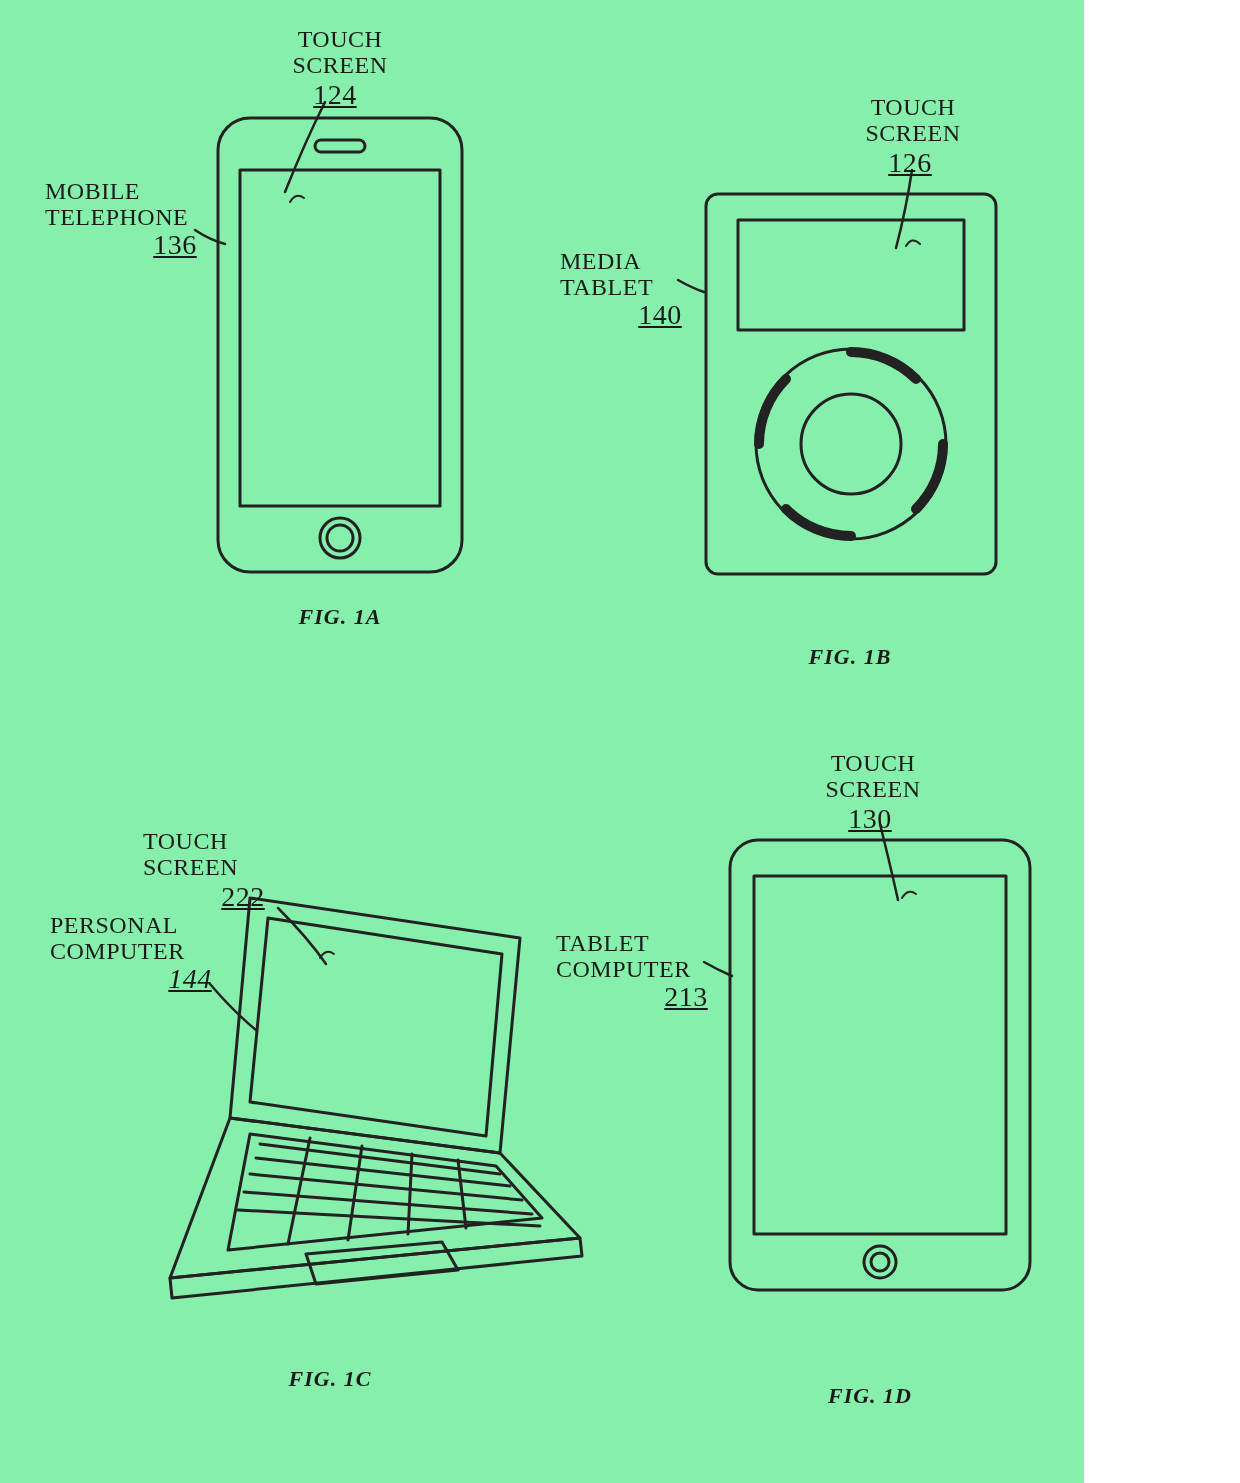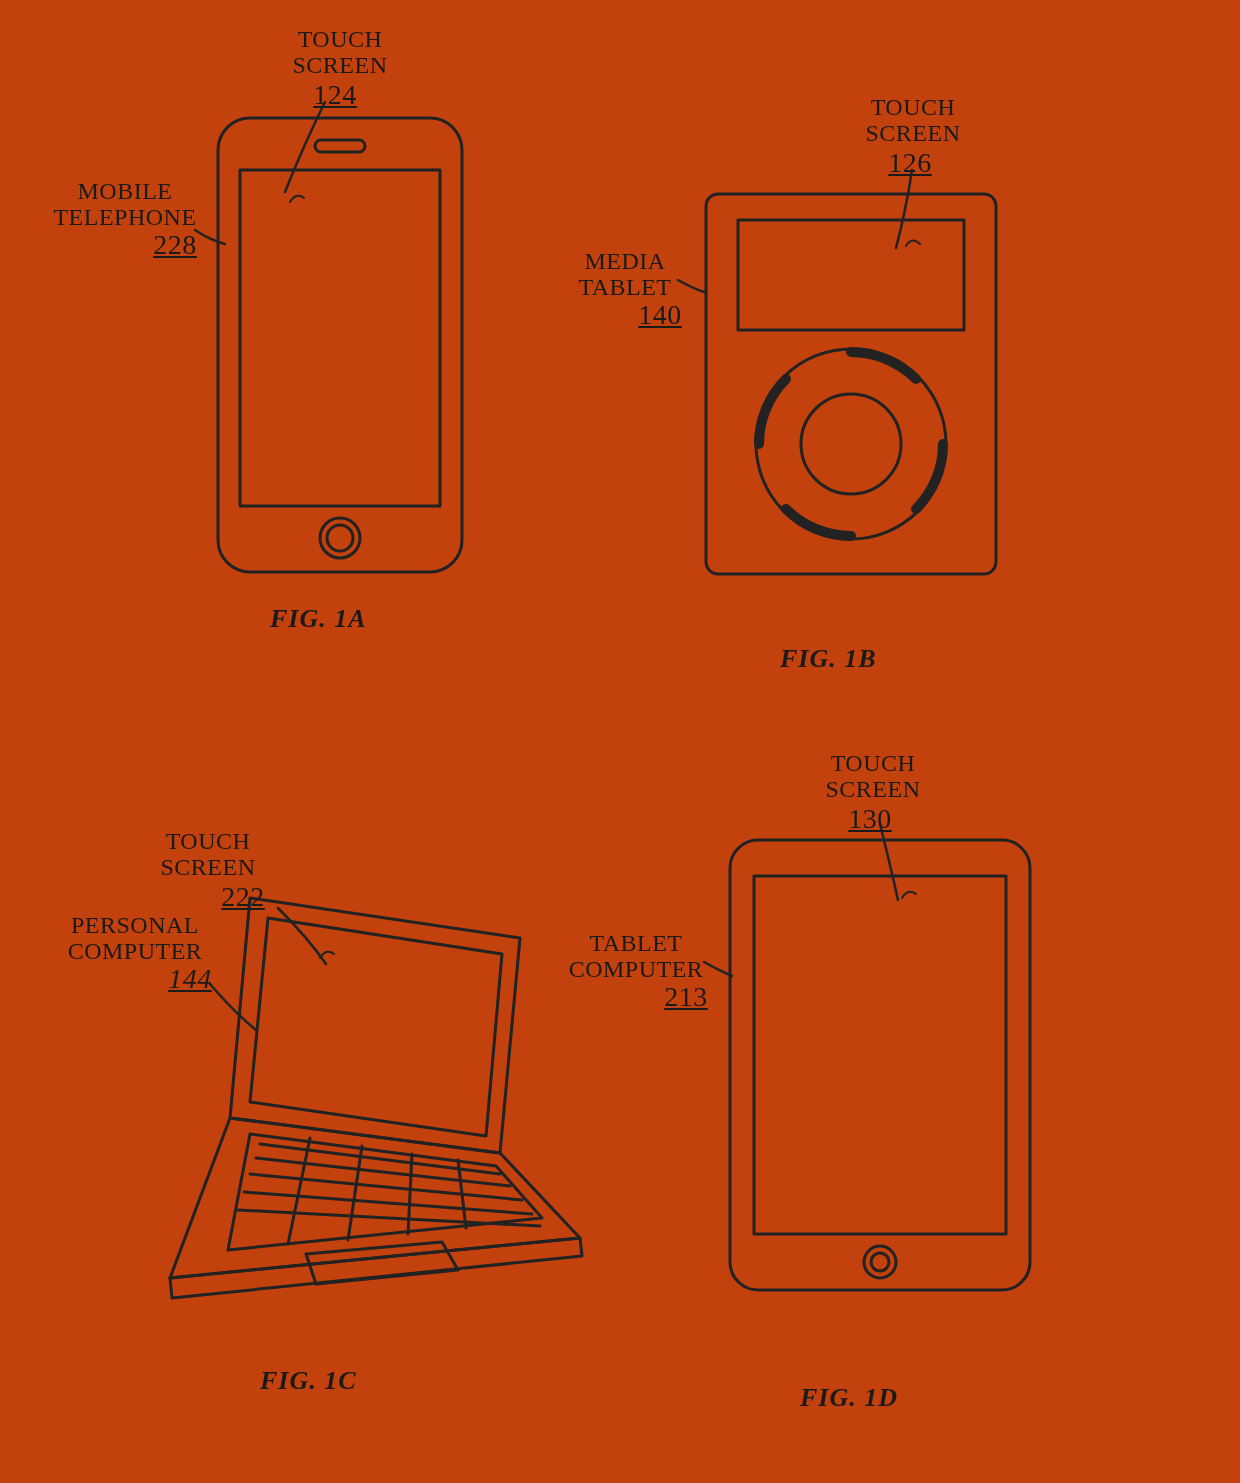--- a/index.html
+++ b/index.html
@@ -4,48 +4,48 @@
 <style>
   html, body {
     margin: 0;
     padding: 0;
     background: #ffffff;
     font-family: "Times New Roman", Times, serif;
     color: #1a1a1a;
   }
   .page {
     position: relative;
-    width: 1240px;
+    width: 1084px;
     height: 1483px;
-    background: #c2410c;
+    background: #86efac;
   }
   svg.figure {
     position: absolute;
   }
   .lbl {
     position: absolute;
     font-size: 24px;
     line-height: 1.1;
     text-align: center;
     letter-spacing: 0.5px;
     white-space: pre;
   }
-  .lbl.right { text-align: center; }
+  .lbl.right { text-align: left; }
   .refnum {
     font-size: 28px;
     text-decoration: underline;
     text-align: center;
   }
   .caption {
     position: absolute;
     font-style: italic;
     font-weight: bold;
-    font-size: 26px;
+    font-size: 22px;
     letter-spacing: 1px;
-    text-align: left;
+    text-align: center;
   }
 </style>
 </head>
 <body>
 
 <div class="page">
 
   <svg class="figure" style="left:210px; top:110px;" width="260" height="470" viewBox="0 0 260 470">
     <g fill="none" stroke="#222" stroke-width="3" stroke-linejoin="round" stroke-linecap="round">
 
@@ -68,21 +68,21 @@
       <path d="M225 72 q-20 40 -40 90"></path>
 
       <path d="M95 200 q15 10 30 14"></path>
     </g>
   </svg>
   <div class="lbl" style="left:275px; top:26px; width:130px;">TOUCH
 SCREEN</div>
   <div class="lbl refnum" style="left:305px; top:80px; width:60px;">124</div>
   <div class="lbl right" style="left:45px; top:178px; width:160px;">MOBILE
 TELEPHONE</div>
-  <div class="lbl refnum" style="left:145px; top:230px; width:60px;">228</div>
+  <div class="lbl refnum" style="left:145px; top:230px; width:60px;">136</div>
   <div class="caption" style="left:270px; top:604px; width:140px;">FIG. 1A</div>
 
   <svg class="figure" style="left:696px; top:184px;" width="310" height="400" viewBox="0 0 310 400">
     <g fill="none" stroke="#222" stroke-width="3" stroke-linejoin="round" stroke-linecap="round">
       <rect x="10" y="10" width="290" height="380" rx="12" ry="12"></rect>
 
       <rect x="42" y="36" width="226" height="110"></rect>
 
       <circle cx="155" cy="260" r="95"></circle>
 

